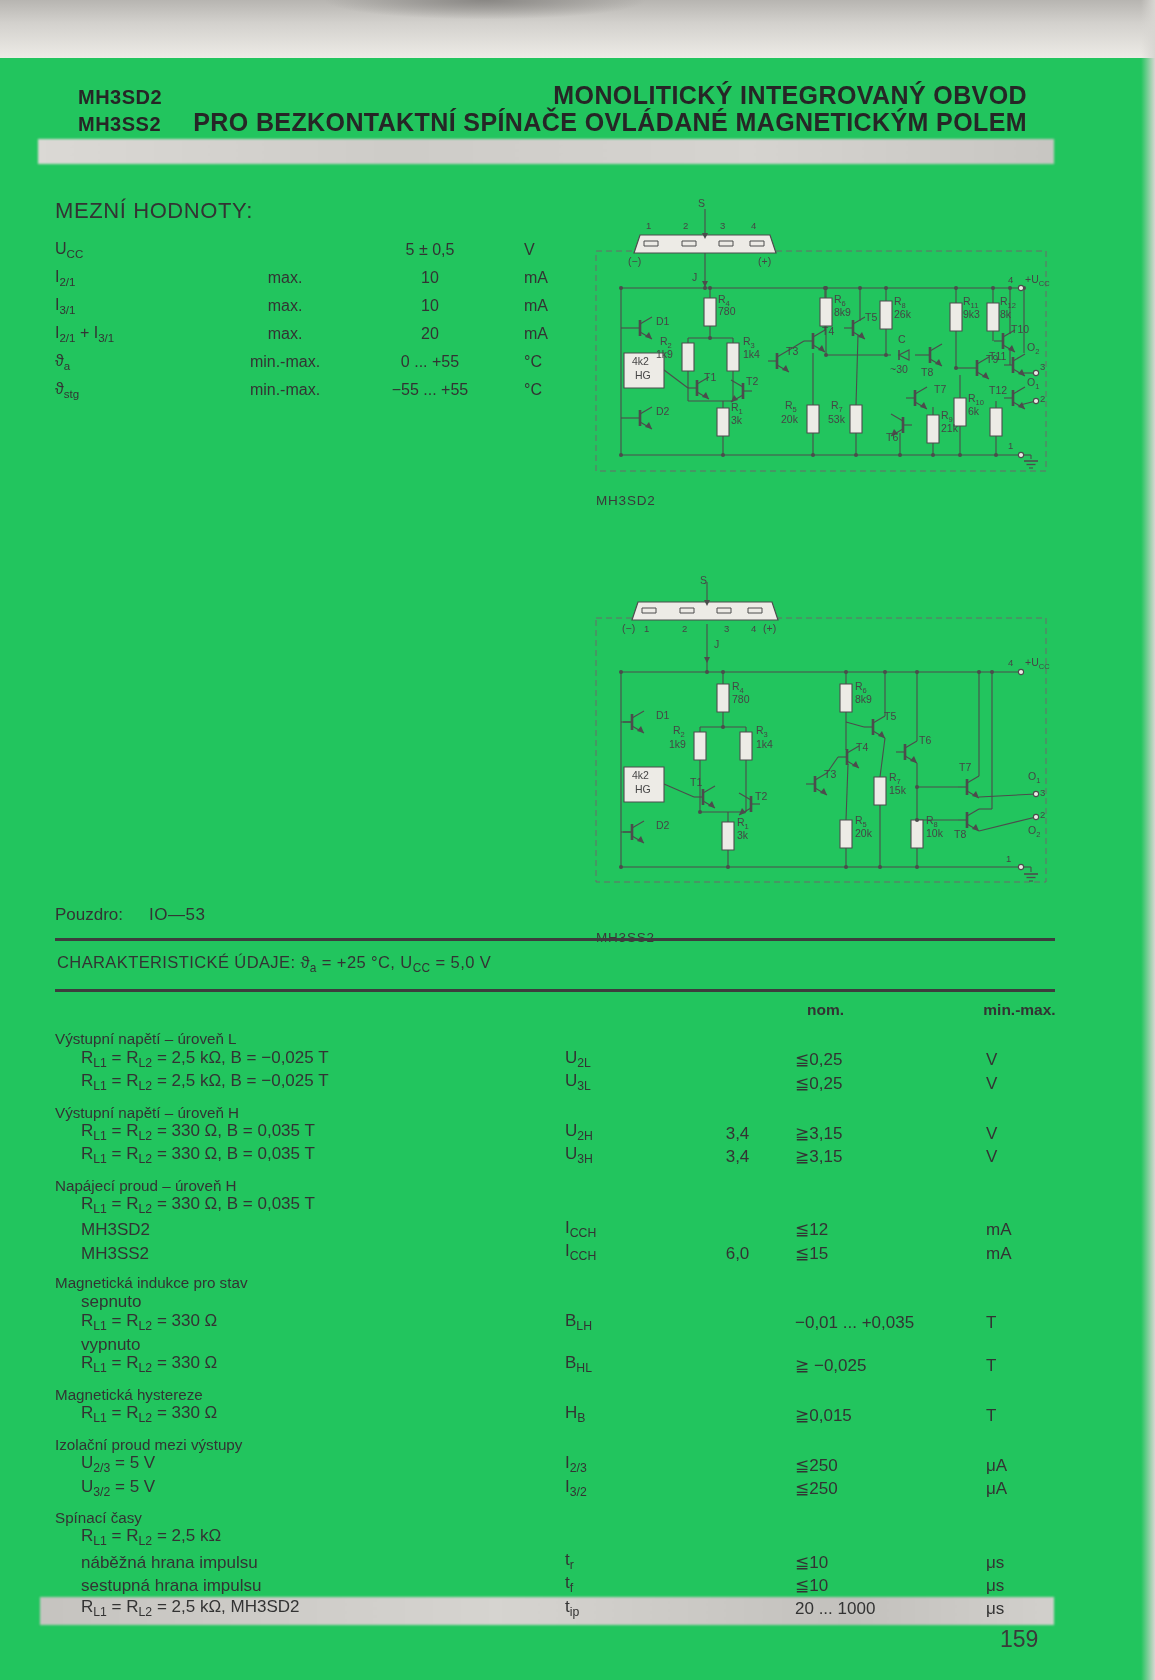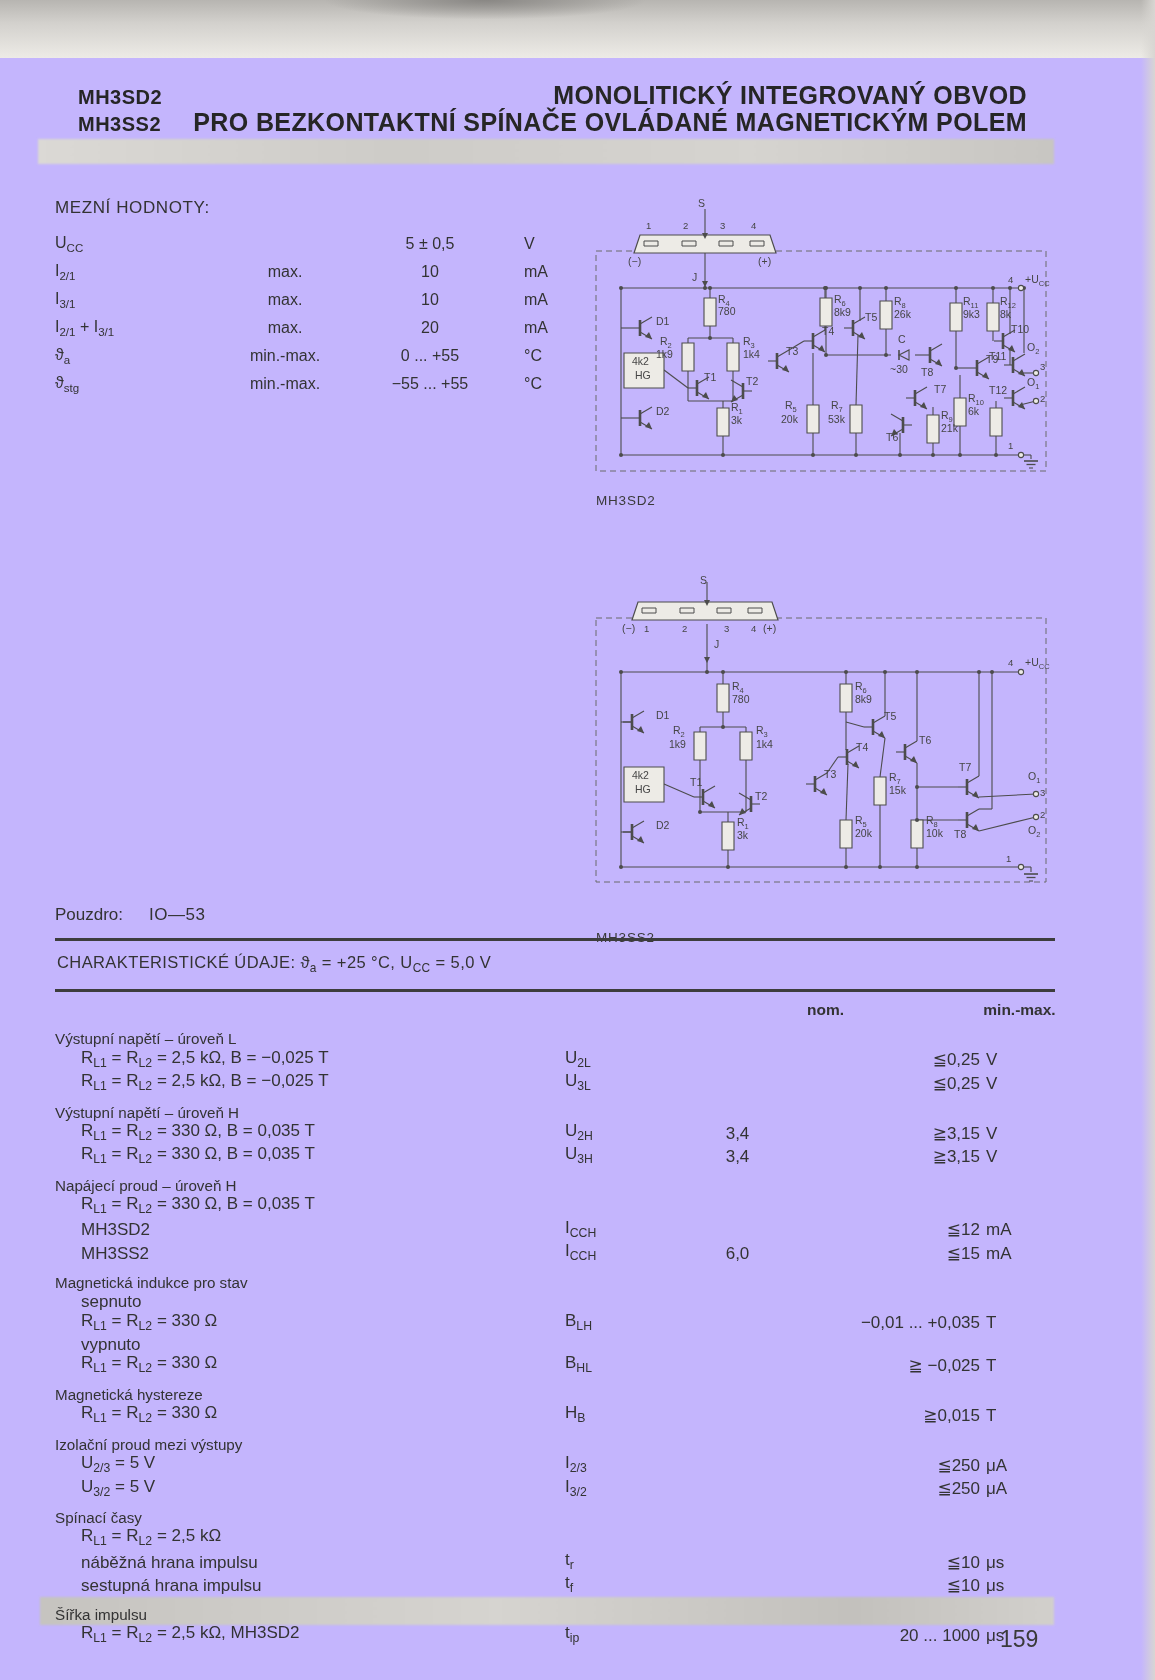--- a/index.html
+++ b/index.html
@@ -1,36 +1,36 @@
 <!DOCTYPE html>
 <html><head>
 <meta charset="utf-8">
 <style>
   html,body{margin:0;padding:0;background:#6f6f6f;}
   .page{position:relative;width:1155px;height:1680px;margin:0 auto;overflow:hidden;
-        background:#c4b5fd;color:#2e2e2e;font-family:"Liberation Sans",sans-serif;}
+        background:#22c55e;color:#2e2e2e;font-family:"Liberation Sans",sans-serif;}
   
   .band-top{position:absolute;top:0;left:0;width:1155px;height:58px;
             background:linear-gradient(180deg,#b7b5b1 0%,#d3d1cd 40%,#edebe6 100%);}
   .blotch{position:absolute;top:0;left:270px;width:430px;height:26px;
           background:radial-gradient(ellipse 50% 100% at 50% 0%,#898784 0%,rgba(137,135,132,0) 75%);}
   .band-mid{position:absolute;top:139px;left:38px;width:1016px;height:25px;filter:blur(1.2px);
             background:linear-gradient(90deg,#dbd9d5 0%,#ceccc8 35%,#d6d4d0 70%,#c8c6c2 100%);}
   .band-bottom{position:absolute;top:1597px;left:40px;width:1014px;height:28px;filter:blur(1.2px);
             background:linear-gradient(90deg,#c6c4c0 0%,#d6d4d0 45%,#c3c1bd 80%,#d2d0cc 100%);}
   .edge-right{position:absolute;top:0;right:0;width:14px;height:1680px;
             background:linear-gradient(270deg,#d8d6d2,rgba(216,214,210,0));}
   
   .models{position:absolute;top:84px;left:78px;font-size:20px;font-weight:700;
           line-height:27px;letter-spacing:.5px;color:#262626;}
   .titles{position:absolute;top:82px;right:128px;text-align:right;font-size:25px;
           font-weight:700;line-height:27px;letter-spacing:.4px;color:#262626;}
   
   .limits{position:absolute;top:198px;left:55px;width:540px;}
-  .limits .lh{font-size:17px;letter-spacing:.6px;margin-bottom:12px;color:#333;}
+  .limits .lh{font-size:22px;letter-spacing:.6px;margin-bottom:12px;color:#333;}
   .lrow{display:grid;grid-template-columns:165px 130px 160px 70px;height:28px;
         align-items:center;font-size:16px;color:#333;}
   .lrow .lc{text-align:center;}
   .lrow .lv{text-align:center;}
   .lrow .lu{text-align:left;padding-left:14px;}
   sub{font-size:72%;}
   
   .diagram{position:absolute;}
   .d1{top:193px;left:588px;width:470px;height:320px;}
   .d2{top:572px;left:588px;width:470px;height:380px;}
@@ -48,21 +48,21 @@
   .cols{display:grid;grid-template-columns:510px 115px 115px 185px 75px;
         font-weight:700;font-size:15.5px;padding:9px 0 3px 0;gap:44px;}
   .cols .cn{text-align:center;}
   .cols .cm{text-align:center;}
   .crows{margin-top:2px;}
   .ch{margin-top:7px;font-size:15.2px;line-height:19.5px;}
   .crow{display:grid;grid-template-columns:510px 115px 115px 185px 75px;
         min-height:19.5px;align-items:center;font-size:17px;line-height:18px;}
   .crow .t{padding-left:26px;}
   .crow .nom{text-align:center;}
-  .crow .mm{text-align:right;}
+  .crow .mm{text-align:left;}
   .crow .unit{padding-left:6px;}
   
   .pageno{position:absolute;top:1626px;left:1000px;font-size:23px;color:#3a3a3a;}
   
   .schematic line,.schematic path,.schematic rect,.schematic polygon,.schematic polyline
       {vector-effect:non-scaling-stroke;}
 </style>
 </head>
 <body>
 
@@ -732,21 +732,20 @@
           <span class="mm">≦10</span>
           <span class="unit">μs</span>
         </div>
         <div class="crow">
           <span class="t">sestupná hrana impulsu</span>
           <span class="sym">t<sub>f</sub></span>
           <span class="nom"></span>
           <span class="mm">≦10</span>
           <span class="unit">μs</span>
         </div>
-        <div class="ch">Šířka impulsu</div>
         <div class="crow">
           <span class="t">R<sub>L1</sub> = R<sub>L2</sub> = 2,5 kΩ, MH3SD2</span>
           <span class="sym">t<sub>ip</sub></span>
           <span class="nom"></span>
           <span class="mm">20 ... 1000</span>
           <span class="unit">μs</span>
         </div>
       </div>
   </div>
 

